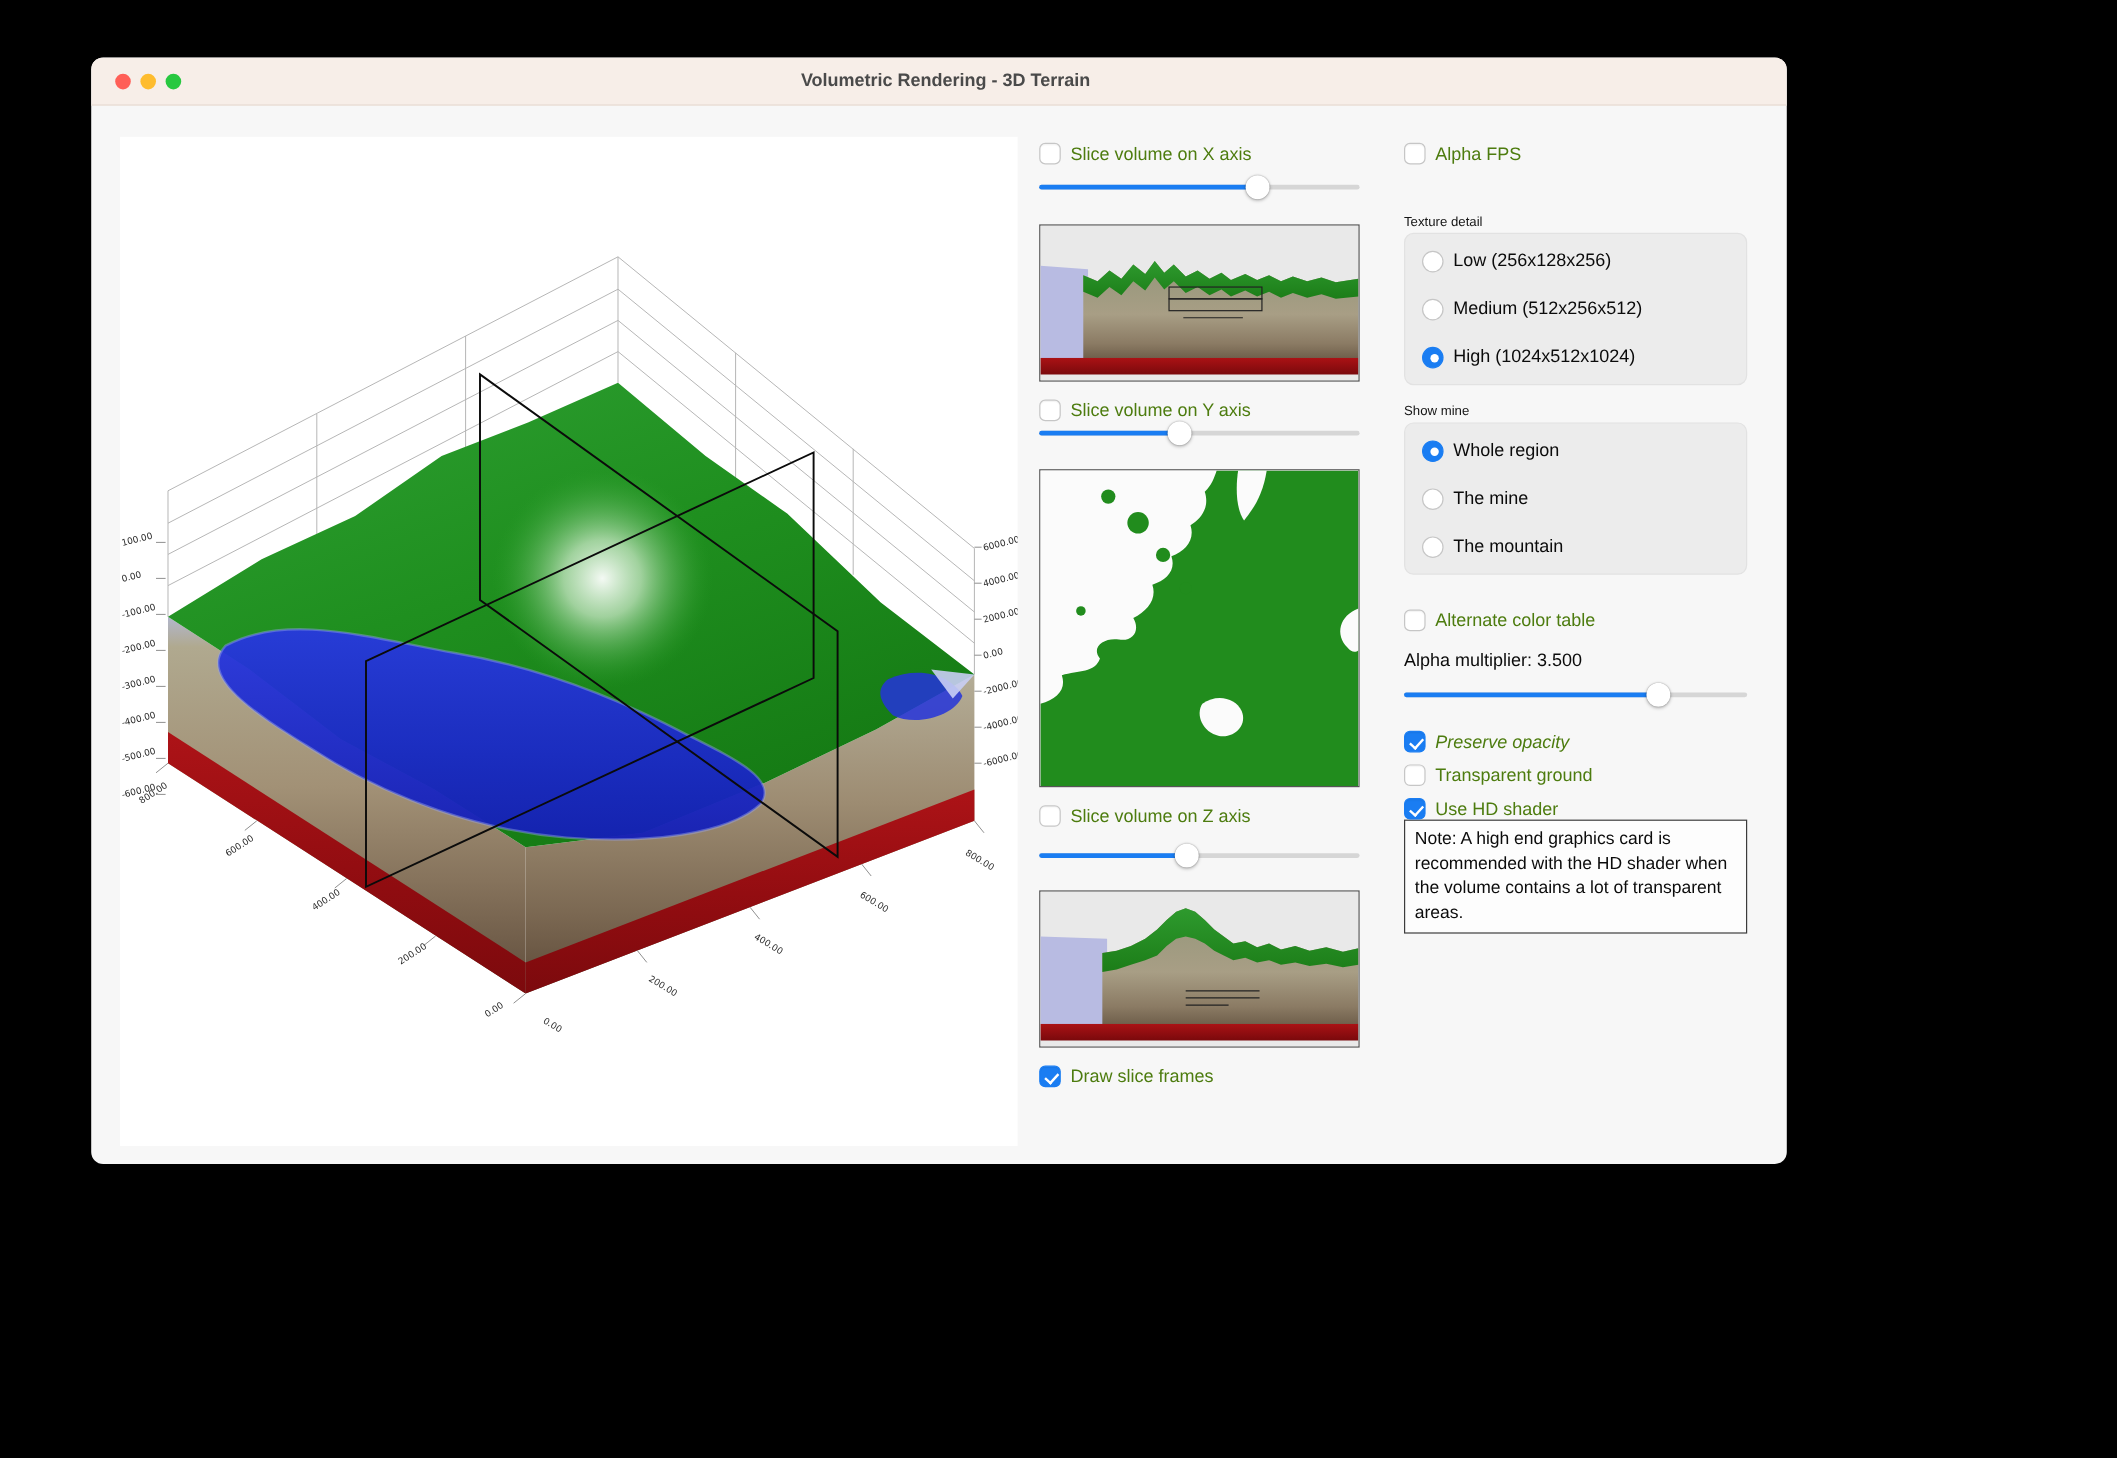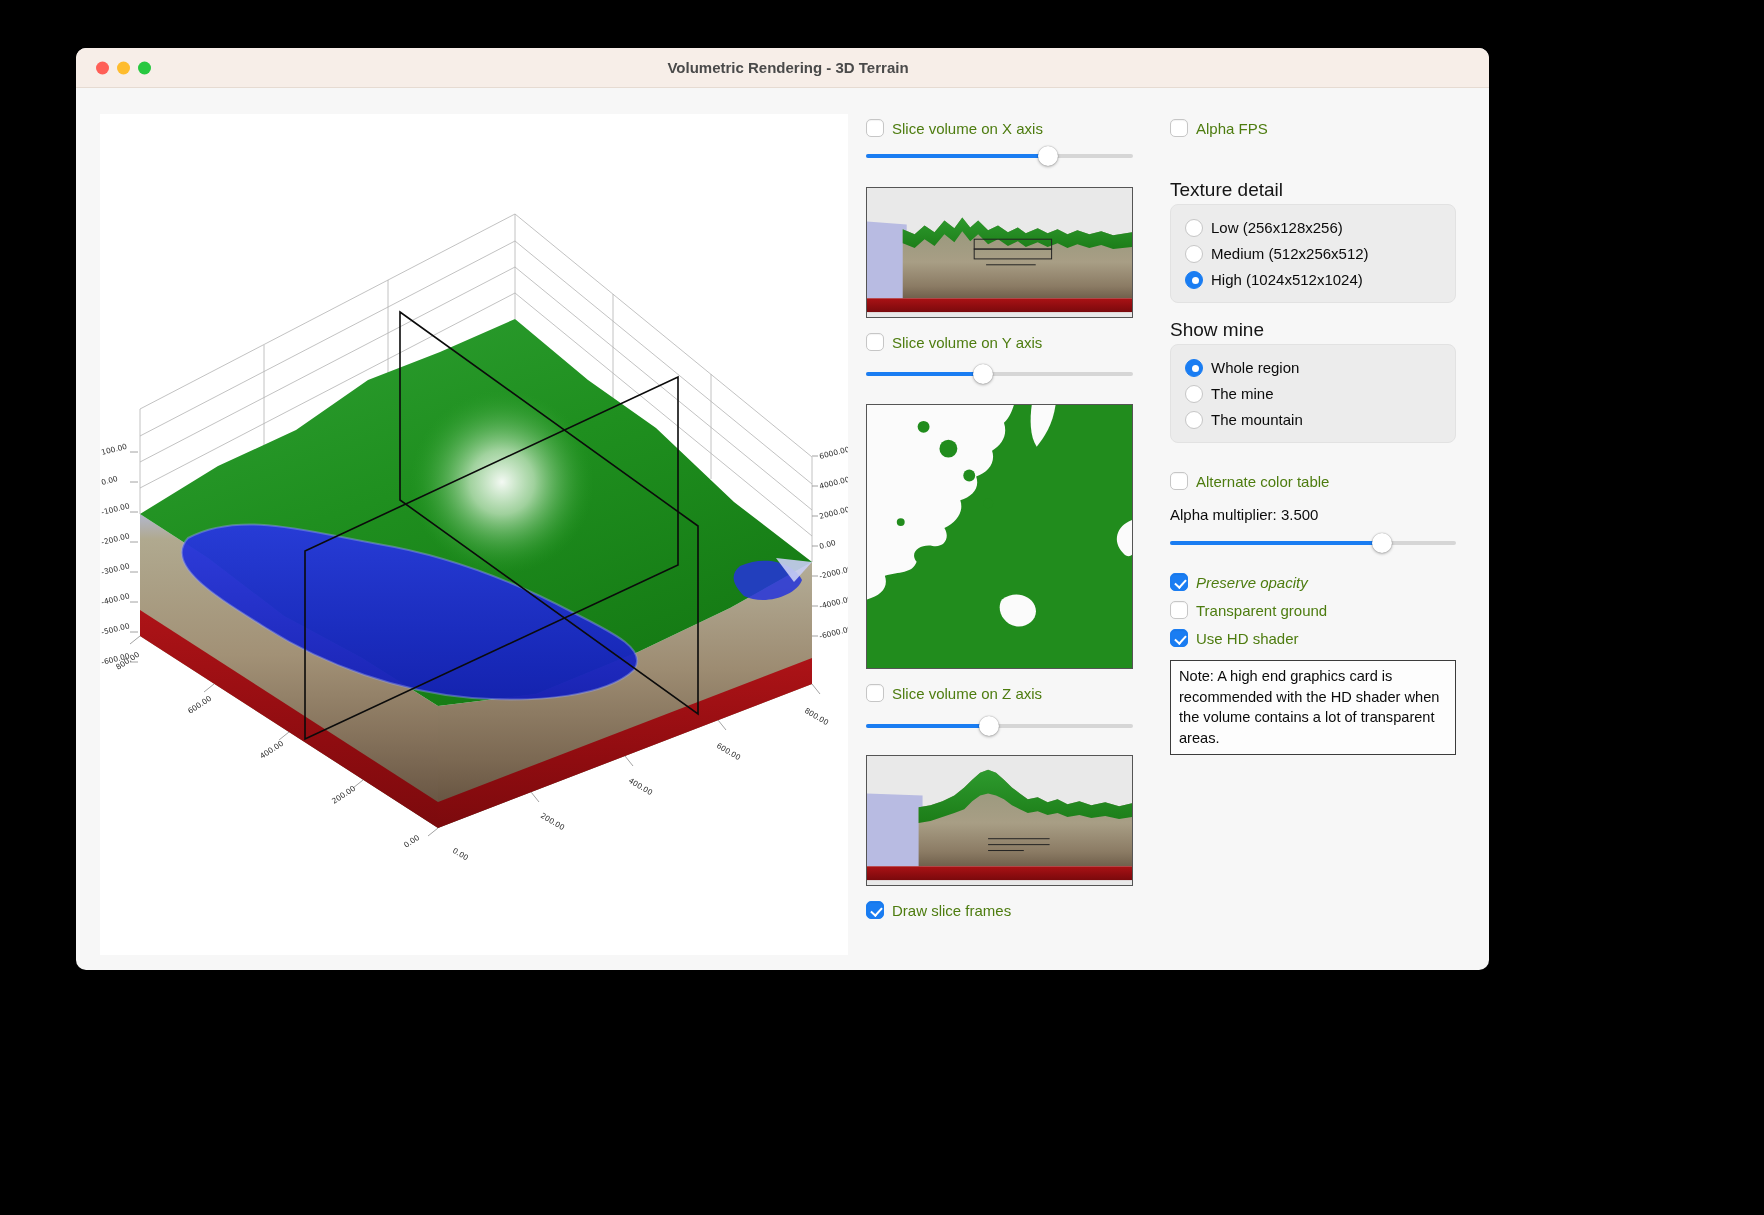--- a/index.html
+++ b/index.html
@@ -31,30 +31,30 @@
     background:#fff; border-radius:50%; }
   .slider { position:relative; height:20px; --val:50%; }
   .slider .track { position:absolute; left:0; right:0; top:8px; height:4px; border-radius:2px; background:#d6d6d6; }
   .slider .fill { position:absolute; left:0; top:8px; height:4px; border-radius:2px; background:#1a7df2; width:var(--val); }
   .slider .thumb { position:absolute; top:0; left:var(--val); width:20px; height:20px; margin-left:-10px;
     background:#fff; border-radius:50%; box-shadow:0 0 1px rgba(0,0,0,.4), 0 1px 3px rgba(0,0,0,.3); }
   .preview { border:1px solid #555; background:#e9e9e9; }
   .preview svg { display:block; width:100%; height:100%; }
   .pv-small { height:131px; }
   .pv-big { height:265px; }
-  .grouplabel { font-size:19px; color:#151515; }
+  .grouplabel { font-size:11px; color:#151515; }
   .groupbox { background:#ececec; border:1px solid #e2e2e2; border-radius:8px;
-    padding:13px 14px; display:flex; flex-direction:column; gap:7px; }
+    padding:13px 14px; display:flex; flex-direction:column; gap:21px; }
   .radiorow { display:flex; align-items:center; gap:8px; font-size:15px; color:#0b0b0b; height:19px; }
   .alphalabel { font-size:15px; color:#0b0b0b; }
   .note { border:1px solid #3c3c3c; background:#fdfdfd; padding:5px 8px;
     font-size:14.6px; line-height:1.42; color:#0b0b0b; }
   
   .mt5{margin-top:5px;} .mt9{margin-top:9px;} .mt21{margin-top:21px;} .mt15{margin-top:15px;}
-  .mt13{margin-top:13px;} .mt20{margin-top:20px;font-style:italic;} .mt14{margin-top:14px;} .mt19{margin-top:19px;}
+  .mt13{} .mt20{margin-top:20px;font-style:italic;} .mt14{margin-top:14px;} .mt19{margin-top:19px;}
   .mt42{margin-top:42px;} .mt3{margin-top:3px;} .mt16{margin-top:16px;} .mt29{margin-top:29px;}
   .mt10{margin-top:10px;}
   text.tick { font-size:7.5px; fill:#2c2c2c; font-family:"DejaVu Sans",sans-serif; }
 </style>
 </head>
 <body>
 
 <div class="window">
   <div class="titlebar">
     <div class="traffic">

